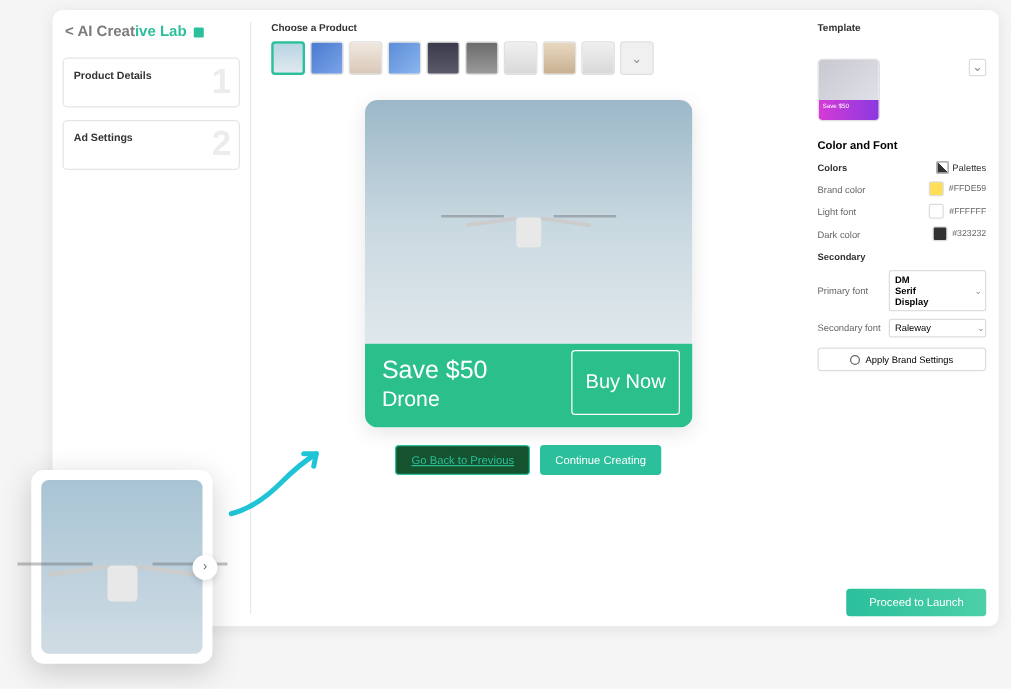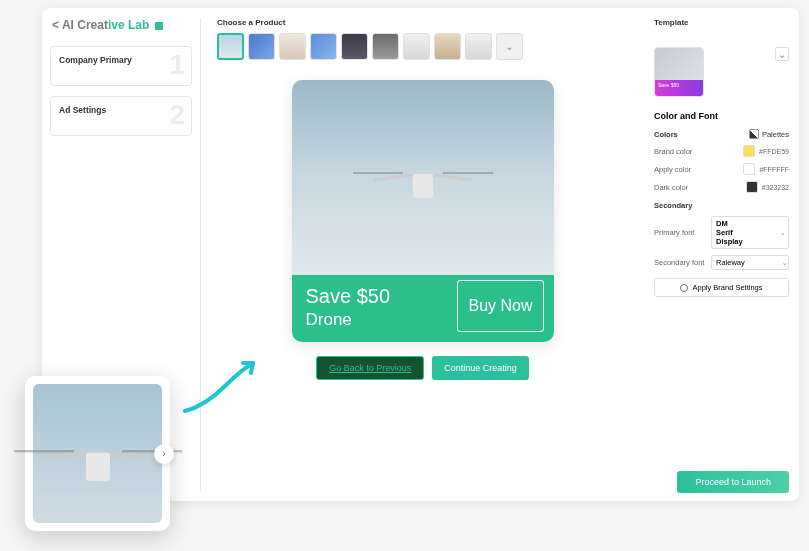--- a/index.html
+++ b/index.html
@@ -92,21 +92,21 @@
 <body>
 
 <div class="app">
 
   <div class="sidebar">
     <div class="brand">
       <span class="lt">&lt;</span><span class="lt"> AI Creat</span><span>ive Lab</span>
       <span class="dot"></span>
     </div>
     <div class="step-card">
-      <div class="title">Company Primary</div>
+      <div class="title">Product Details</div>
       <div class="step-num">1</div>
     </div>
     <div class="step-card">
       <div class="title">Ad Settings</div>
       <div class="step-num">2</div>
     </div>
   </div>
 
   <div class="divider-v"></div>
 
@@ -175,21 +175,21 @@
     </div>
 
     <div class="row">
       <div class="label">Brand color</div>
       <div class="swatch-group">
         <div class="swatch" style="background:#FFDE59"></div>
         <span class="hex">#FFDE59</span>
       </div>
     </div>
     <div class="row">
-      <div class="label">Apply color</div>
+      <div class="label">Light font</div>
       <div class="swatch-group">
         <div class="swatch" style="background:#FFFFFF"></div>
         <span class="hex">#FFFFFF</span>
       </div>
     </div>
     <div class="row">
       <div class="label">Dark color</div>
       <div class="swatch-group">
         <div class="swatch" style="background:#323232"></div>
         <span class="hex">#323232</span>

